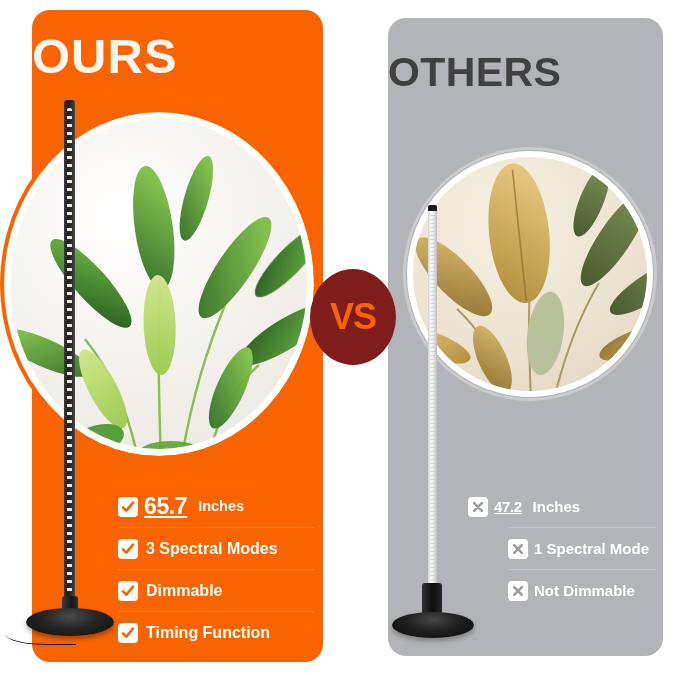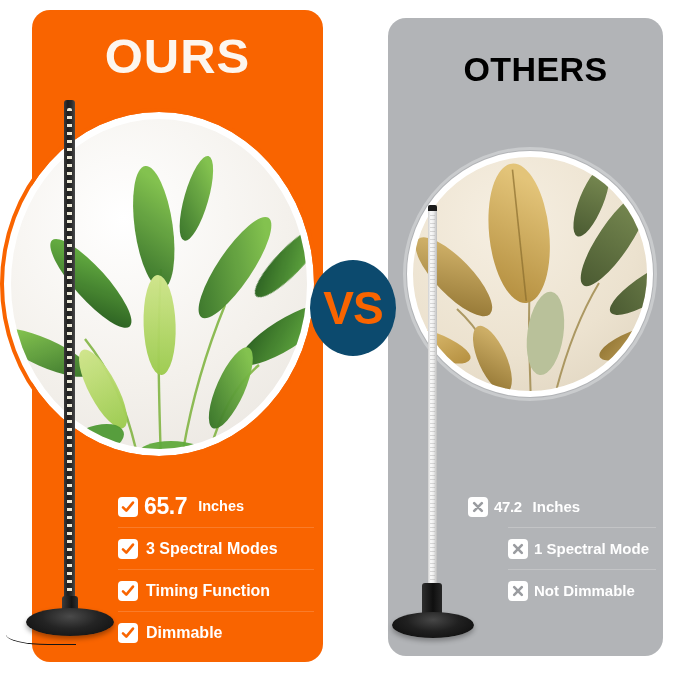--- a/index.html
+++ b/index.html
@@ -10,25 +10,25 @@
   }
   .stage{position:absolute;inset:0;background:#fff;}
 
   
   .panel{position:absolute;border-radius:18px;}
   .panel-ours{left:32px;top:10px;width:291px;height:652px;background:#f96400;}
   .panel-others{left:388px;top:18px;width:275px;height:638px;background:#b2b4b7;}
 
   
   .panel-title{
-    position:absolute;left:0;right:0;text-align:center;color:#fdf6ee;
+    position:absolute;left:0;right:0;text-align:left;color:#fdf6ee;
     font-weight:700;letter-spacing:.5px;line-height:1;
   }
   .title-ours{top:22px;font-size:49px;letter-spacing:1px;}
-  .title-others{top:34px;font-size:34px;color:#000000;letter-spacing:.4px;padding-left:20px;}
+  .title-others{top:34px;font-size:41px;color:#404040;letter-spacing:.4px;}
 
   
   .photo{
     position:absolute;border-radius:50%;overflow:hidden;
     box-sizing:border-box;
   }
   .photo-ours{
     left:4px;top:112px;width:310px;height:344px;
     border:7px solid #ffffff;
     background:radial-gradient(circle at 38% 30%,#ffffff 0%,#f4f1ec 55%,#e9e5df 100%);
@@ -95,24 +95,24 @@
     background:linear-gradient(90deg,#2e2e2e,#0f0f0f 55%,#262626);
   }
   .base-others{
     position:absolute;left:392px;top:612px;width:82px;height:26px;border-radius:50%;
     background:radial-gradient(ellipse at 50% 30%,#474747 0%,#202020 45%,#090909 100%);
     box-shadow:0 3px 5px rgba(0,0,0,.3);
   }
 
   
   .vs-badge{
-    position:absolute;left:310px;top:260px;width:86px;height:96px;
-    background:#0c4a6e;border-radius:50%;
+    position:absolute;left:310px;top:269px;width:86px;height:96px;
+    background:#7f1d1d;border-radius:50%;
     display:flex;align-items:center;justify-content:center;
-    color:#f96400;font-size:46px;font-weight:700;letter-spacing:-1px;
+    color:#f96400;font-size:36px;font-weight:700;letter-spacing:-1px;
     box-shadow:0 0 0 0 rgba(0,0,0,0);
   }
 
   
   .features{position:absolute;}
   .features-ours{left:118px;top:486px;width:196px;}
   .features-others{left:468px;top:486px;width:188px;}
 
   .frow{
     display:flex;align-items:center;height:41px;
@@ -122,21 +122,21 @@
   .features-others .frow + .frow{border-top:1px solid rgba(255,255,255,.22);margin-left:40px;}
 
   .mark{
     width:20px;height:20px;flex:0 0 20px;background:#ffffff;border-radius:4px;
     display:flex;align-items:center;justify-content:center;
   }
   .mark svg{display:block;}
 
   .ftext{color:#ffffff;font-size:16px;font-weight:700;line-height:1;}
   .features-others .ftext{font-size:15px;}
-  .fnum{font-size:23px;font-weight:700;letter-spacing:-.4px;}
+  .fnum{font-size:23px;font-weight:700;letter-spacing:-.4px;text-decoration:underline;}
   .funit{font-size:14.5px;font-weight:700;margin-left:5px;}
 </style>
 </head>
 <body>
 
 <div class="stage">
 
   <div class="panel panel-ours">
     <div class="panel-title title-ours">OURS</div>
   </div>
@@ -243,30 +243,30 @@
       </span>
       <span class="ftext">3 Spectral Modes</span>
     </div>
 
     <div class="frow">
       <span class="mark">
         <svg width="14" height="14" viewBox="0 0 14 14">
           <path d="M2 7.4 L5.3 10.6 L12 2.6" fill="none" stroke="#f96400" stroke-width="2.6" stroke-linecap="round" stroke-linejoin="round"></path>
         </svg>
       </span>
+      <span class="ftext">Dimmable</span>
+    </div>
+
+    <div class="frow">
+      <span class="mark">
+        <svg width="14" height="14" viewBox="0 0 14 14">
+          <path d="M2 7.4 L5.3 10.6 L12 2.6" fill="none" stroke="#f96400" stroke-width="2.6" stroke-linecap="round" stroke-linejoin="round"></path>
+        </svg>
+      </span>
       <span class="ftext">Timing Function</span>
-    </div>
-
-    <div class="frow">
-      <span class="mark">
-        <svg width="14" height="14" viewBox="0 0 14 14">
-          <path d="M2 7.4 L5.3 10.6 L12 2.6" fill="none" stroke="#f96400" stroke-width="2.6" stroke-linecap="round" stroke-linejoin="round"></path>
-        </svg>
-      </span>
-      <span class="ftext">Dimmable</span>
     </div>
   </div>
 
   <div class="panel panel-others">
     <div class="panel-title title-others">OTHERS</div>
   </div>
 
   <div class="photo photo-others">
     <div class="leafwrap">
       <svg width="246" height="246" viewBox="0 0 246 246">

